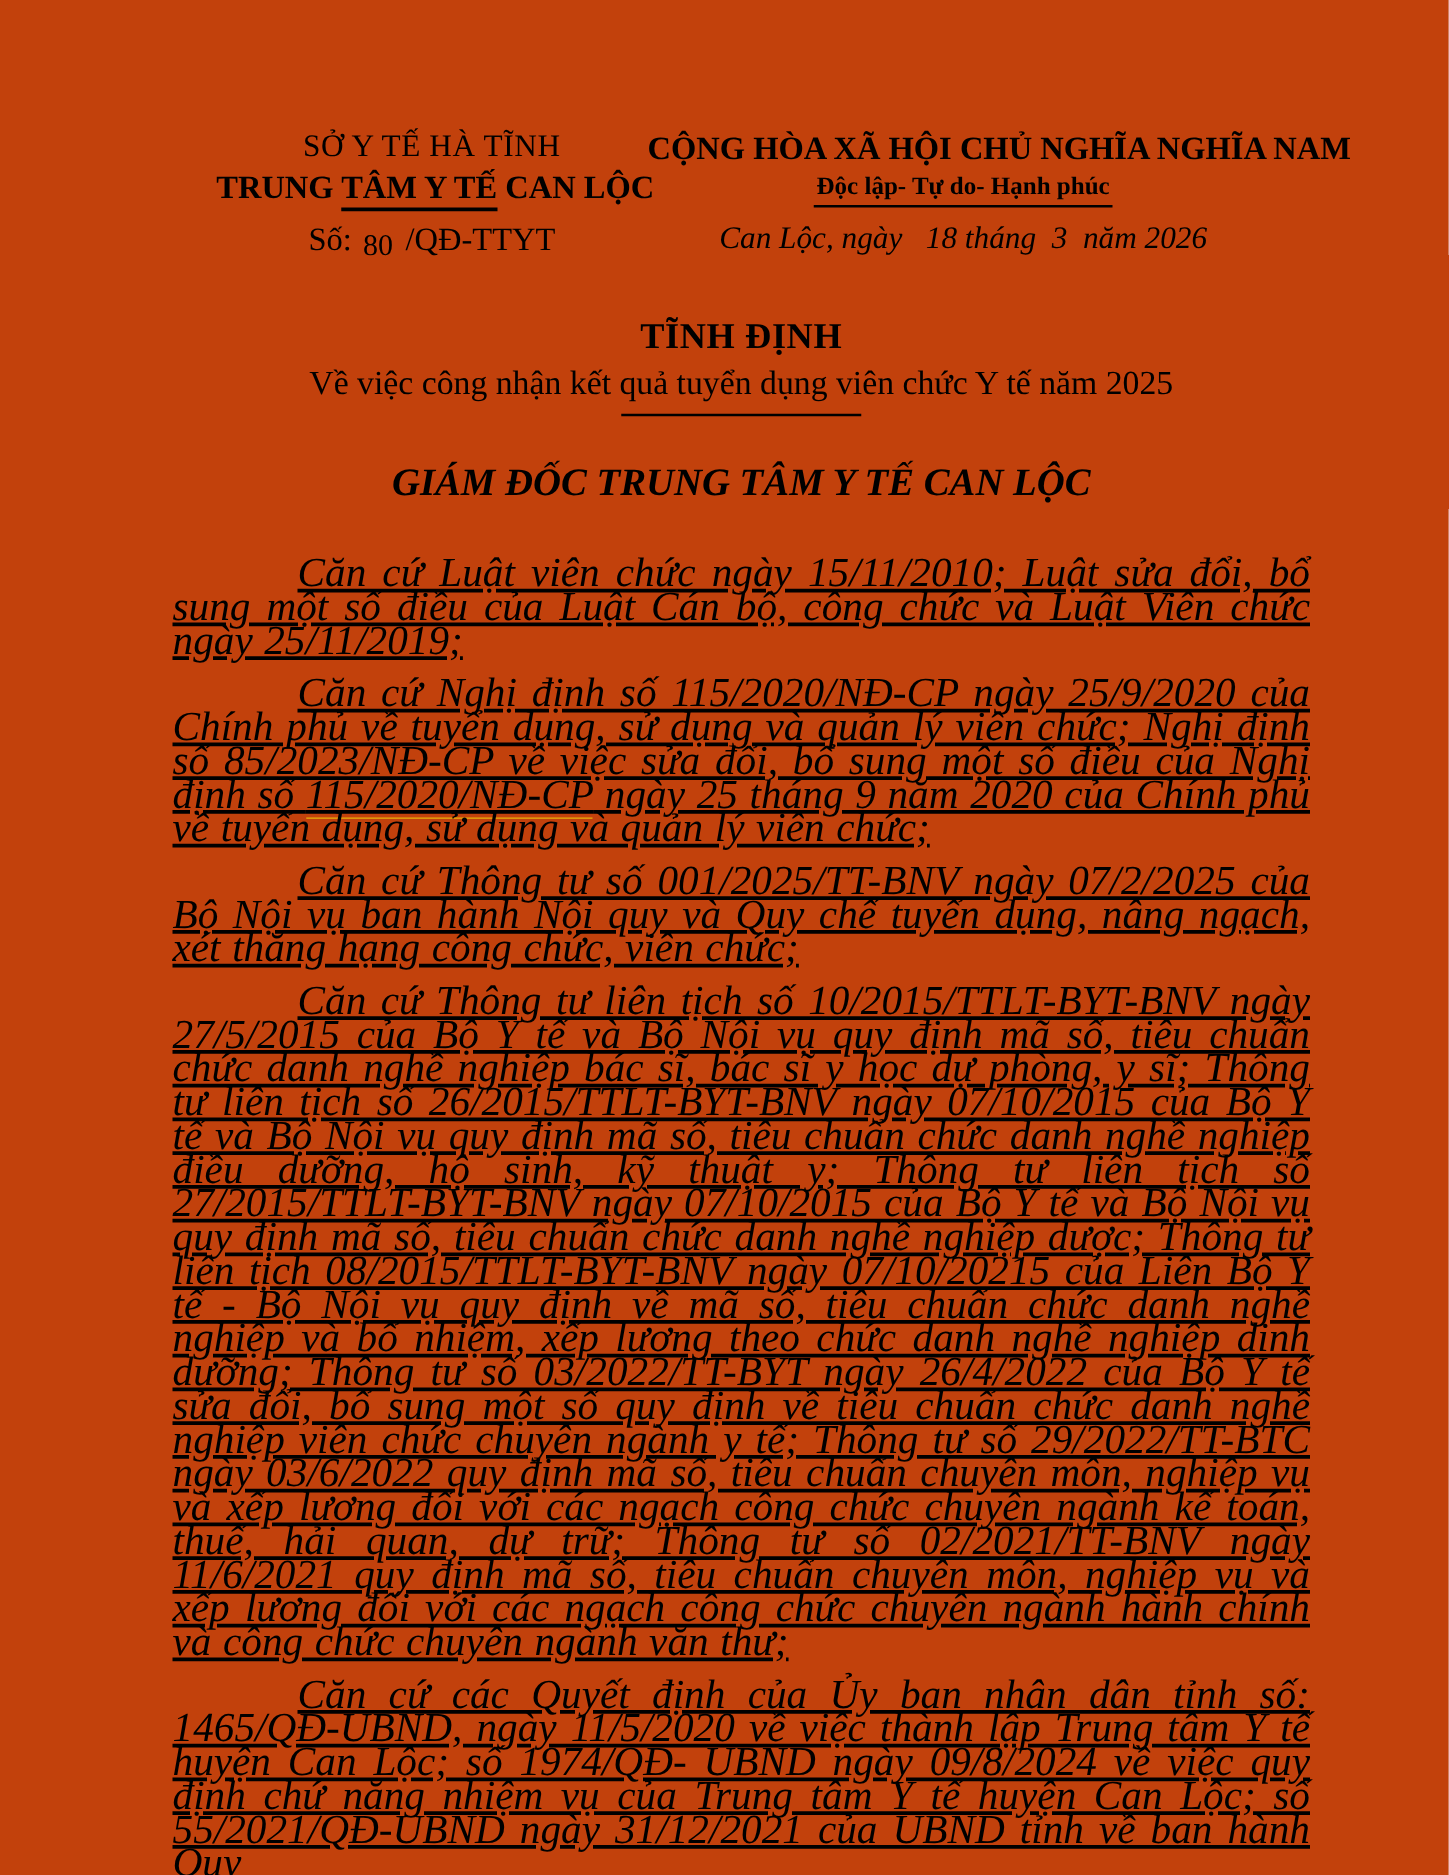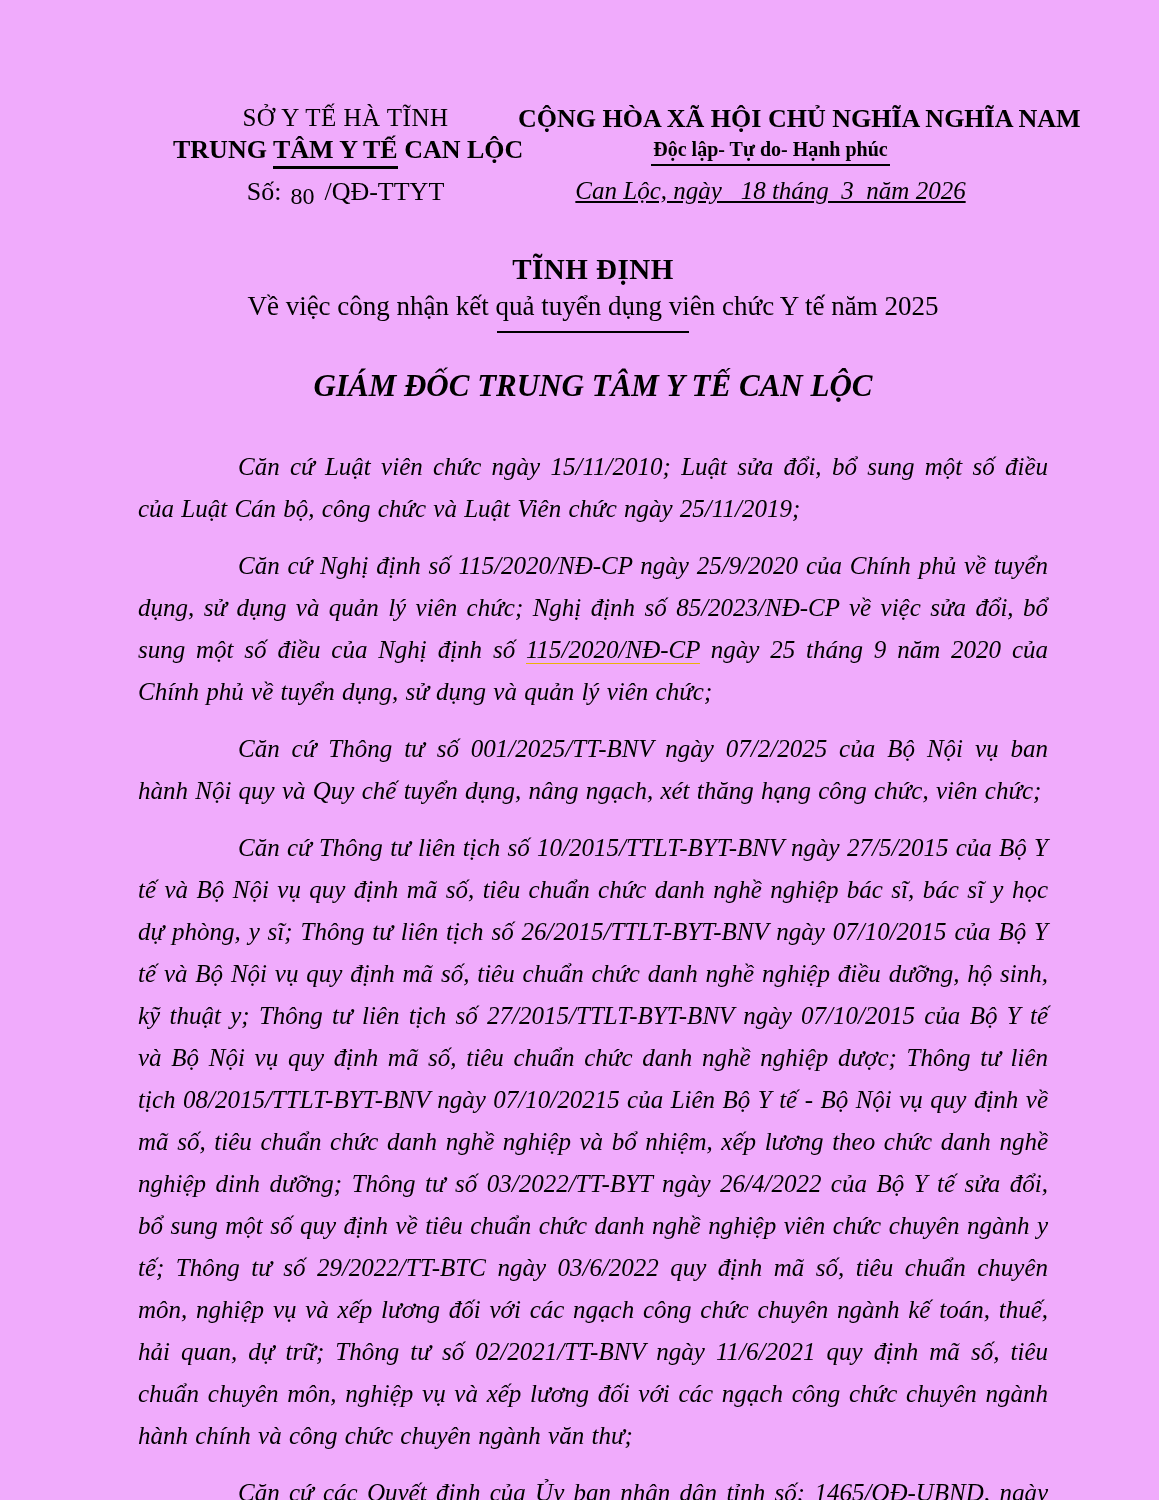--- a/index.html
+++ b/index.html
@@ -1,21 +1,21 @@
 <!DOCTYPE html>
 <html><head>
 <meta charset="utf-8">
 <style>
   html, body { margin: 0; padding: 0; background: #e8e8e8; }
   .page {
     position: relative;
     width: 1159px;
     height: 1500px;
     margin: 0 auto;
-    background: #f0abfc;
+    background: #c2410c;
     color: #000000;
     font-family: "Liberation Serif", "DejaVu Serif", serif;
     box-sizing: border-box;
     padding: 104px 111px 0 138px;
     overflow: hidden;
   }
   .header { display: flex; }
   .header-left {
     margin-left: 35px;
     width: 345px;
@@ -38,39 +38,40 @@
   .doc-number .num-fill {
     font-size: 24px; position: relative; top: 4px; margin: 0 10px 0 9px;
   }
   .motto-line1 { font-size: 26px; font-weight: bold; white-space: nowrap; }
   .motto-line2 {
     display: inline-block; font-size: 20px; font-weight: bold;
     border-bottom: 2.5px solid #000; padding: 0 2px 3px 2px; margin-top: 4px;
     white-space: nowrap;
   }
   .date-line {
-    font-size: 25px; font-style: italic; margin-top: 11px; white-space: pre; text-decoration: underline;
+    font-size: 25px; font-style: italic; margin-top: 11px; white-space: pre;
   }
   .title-block { text-align: center; margin-top: 46px; }
   .doc-type { font-size: 29px; font-weight: bold; letter-spacing: 0.5px; }
   .doc-subject { font-size: 27px; font-weight: normal; margin-top: 5px; }
   .title-rule {
     width: 192px; height: 0; border-top: 2.5px solid #000;
     margin: 9px auto 0 auto;
   }
   .issuer { font-size: 31px; font-weight: bold; margin-top: 35px; font-style: italic; }
   .body { margin-top: 42px; }
   .body-par {
-    font-size: 25px;
+    font-size: 33px;
     font-style: italic;
-    line-height: 42px;
+    line-height: 27px;
     text-align: justify;
     text-indent: 100px;
     margin: 0 0 15px 0;
     word-spacing: 1px;
+    text-decoration: underline;
   }
   .body-par .u { border-bottom: 1px solid #eab308; }
 </style>
 </head>
 <body>
 
 <div class="page">
 
   <div class="header">
     <div class="header-left">

